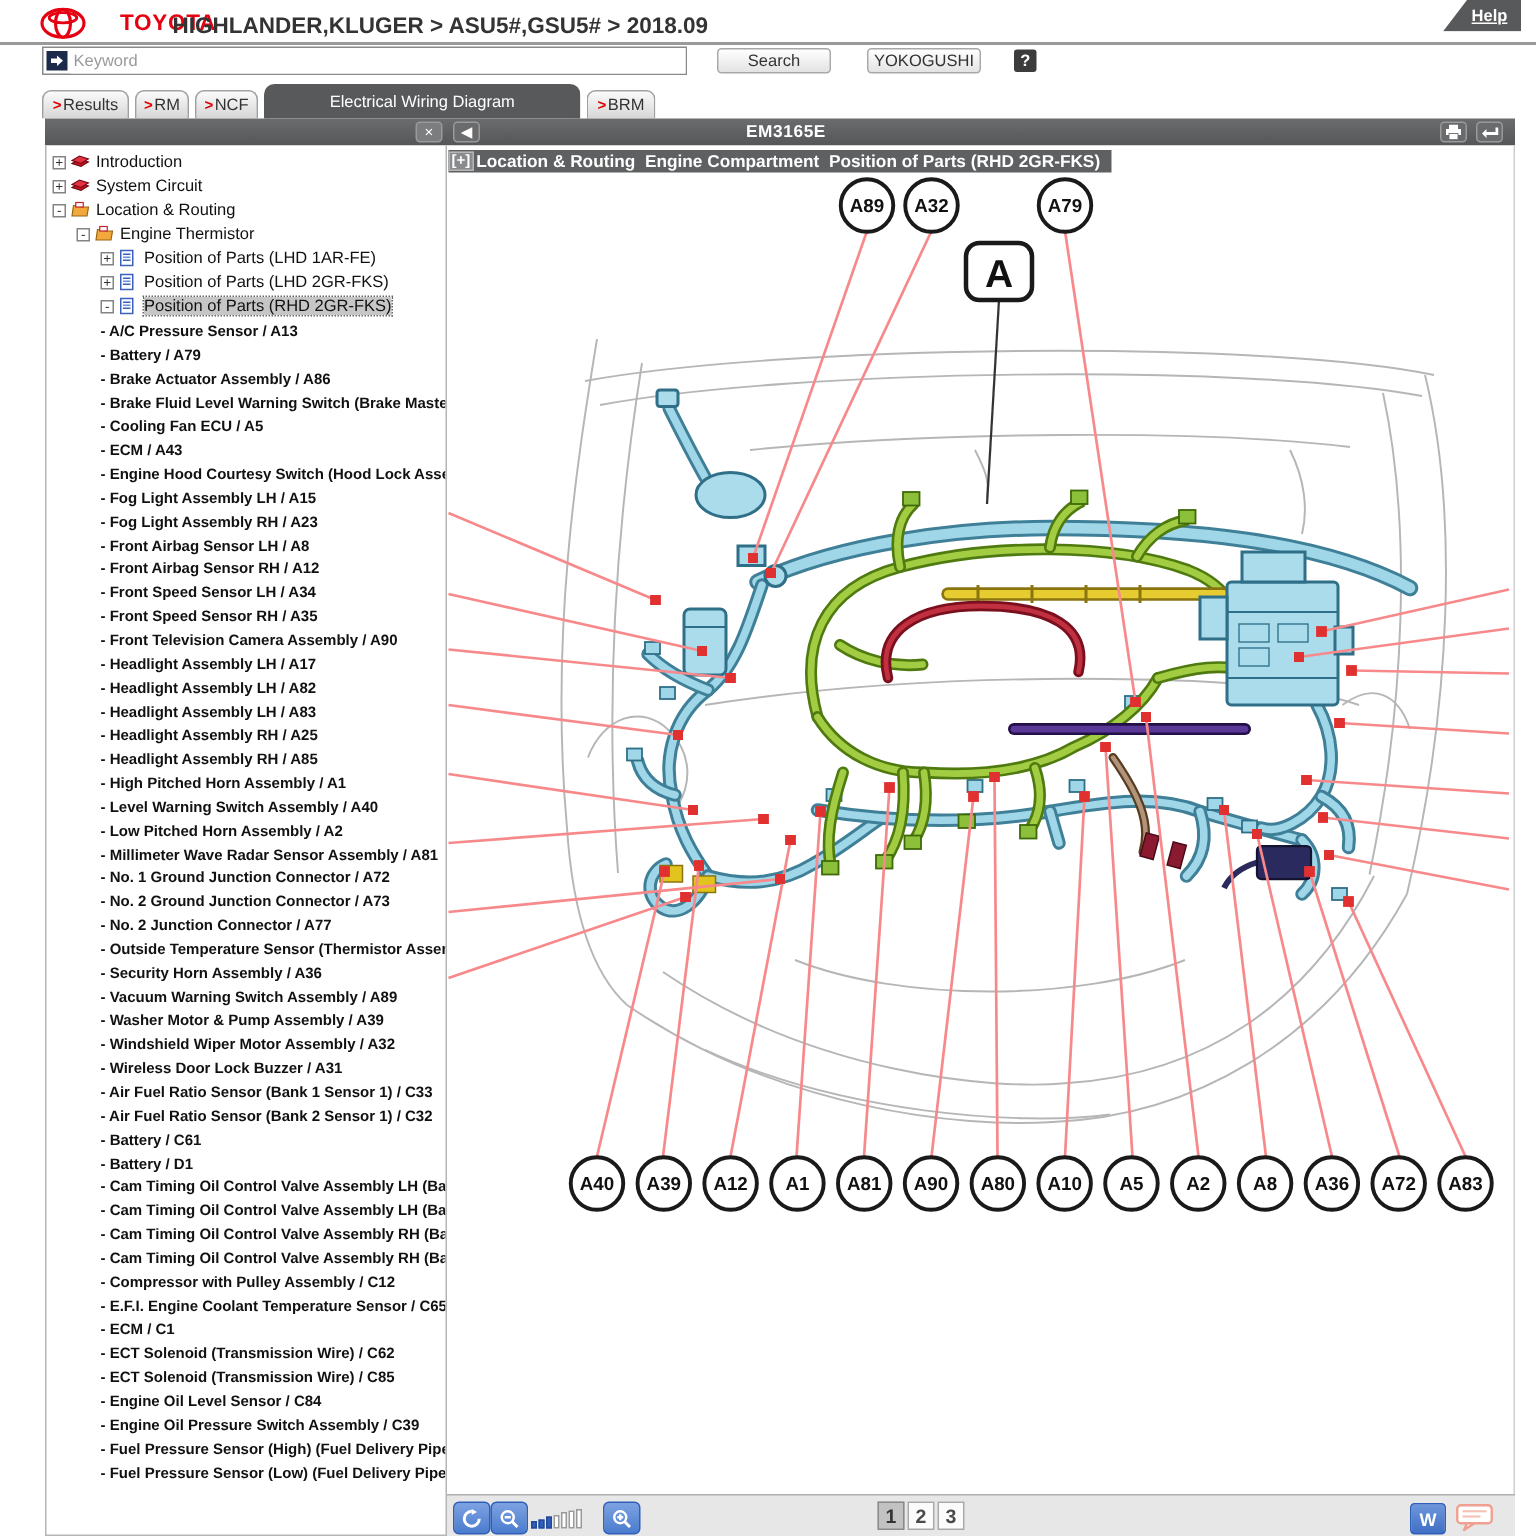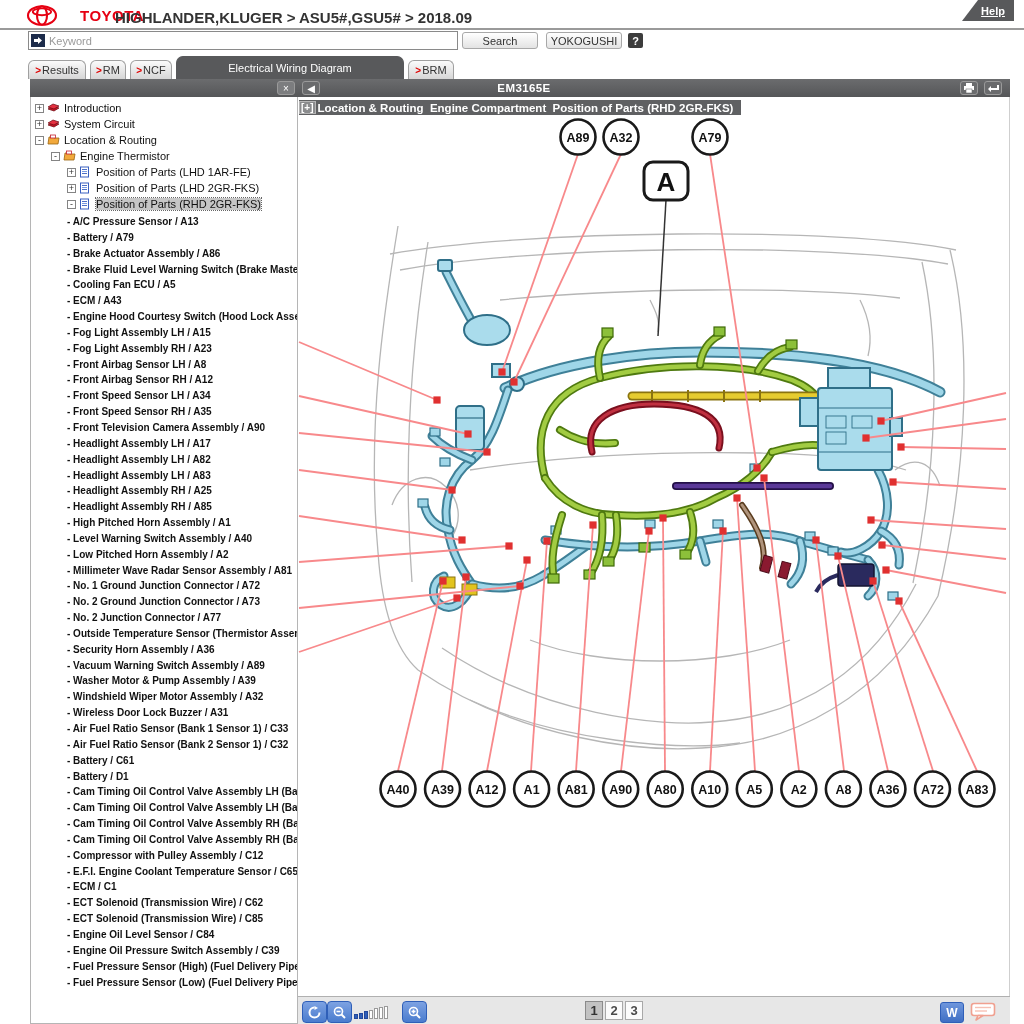--- a/index.html
+++ b/index.html
@@ -11,21 +11,21 @@
   .hdr{left:0;top:0;width:1024px;height:28px;border-bottom:2px solid #9a9a9a;background:#fff;}
   .logo-wrap{left:26px;top:5px;display:flex;align-items:center;gap:22px;}
   .logo-word{font-weight:bold;font-size:15px;color:#e60012;letter-spacing:.5px;}
   .crumb{left:115px;top:9px;font-size:15px;font-weight:bold;color:#333;}
   .help-tab{right:10px;top:0;width:52px;height:21px;background:#58595b;
     clip-path:polygon(16px 0,100% 0,100% 100%,0 100%);
     color:#fff;font-size:11px;font-weight:bold;text-decoration:underline;
     display:flex;align-items:center;justify-content:center;padding-left:10px;box-sizing:border-box;}
 
   
-  .search-row{left:28px;top:31px;height:19px;display:flex;align-items:center;gap:0;}
+  .search-row{left:28px;top:31px;height:19px;display:flex;align-items:center;gap:16px;}
   .kw-box{position:relative;width:428px;height:17px;border:1px solid #8a8a8a;background:#fff;display:flex;align-items:center;}
   .kw-icon{width:14px;height:13px;background:#1c2b4a;margin:0 2px 0 2px;display:flex;align-items:center;justify-content:center;flex:none;}
   .kw-input{border:none;outline:none;flex:1;font-size:11px;color:#333;font-family:"Liberation Sans",sans-serif;height:15px;}
   .kw-input::placeholder{color:#9a9a9a;}
   .btn-pill{height:17px;border:1px solid #a8a8a8;border-radius:3px;background:linear-gradient(#ffffff,#e3e3e3);
     font-size:11px;color:#333;display:flex;align-items:center;justify-content:center;box-sizing:border-box;}
   .btn-search{width:76px;margin-left:4px;}
   .btn-yoko{width:76px;margin-left:8px;}
   .btn-q{width:15px;height:15px;background:#3c3c3c;color:#fff;font-weight:bold;font-size:11px;
     border-radius:2px;display:flex;align-items:center;justify-content:center;margin-left:6px;}
@@ -137,21 +137,21 @@
         <span>Results</span>
       </div>
       <div class="tab" style="width: 36px;">
         <span class="arr">&gt;</span>
         <span>RM</span>
       </div>
       <div class="tab" style="width: 42px;">
         <span class="arr">&gt;</span>
         <span>NCF</span>
       </div>
-      <div class="tab active" style="width: 228px; margin-top: 35px;">
+      <div class="tab active" style="width: 211px; margin-top: 35px;">
         <span>Electrical Wiring Diagram</span>
       </div>
       <div class="tab" style="width: 46px;">
         <span class="arr">&gt;</span>
         <span>BRM</span>
       </div>
     </div>
 
   <div class="abs bar">
     <span class="bar-code">EM3165E</span>

